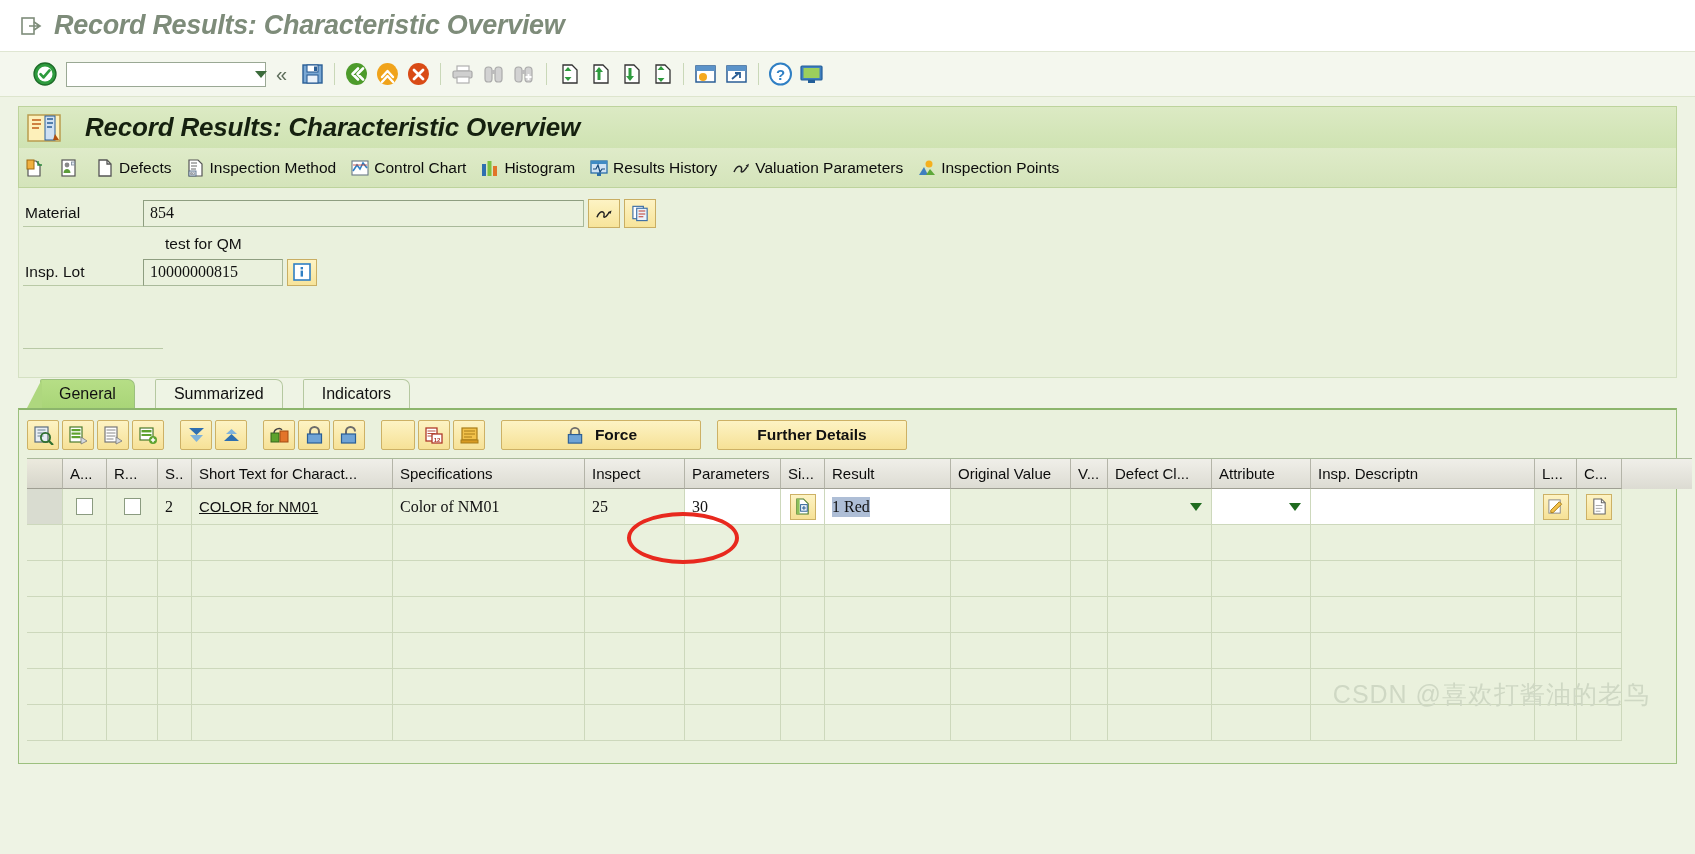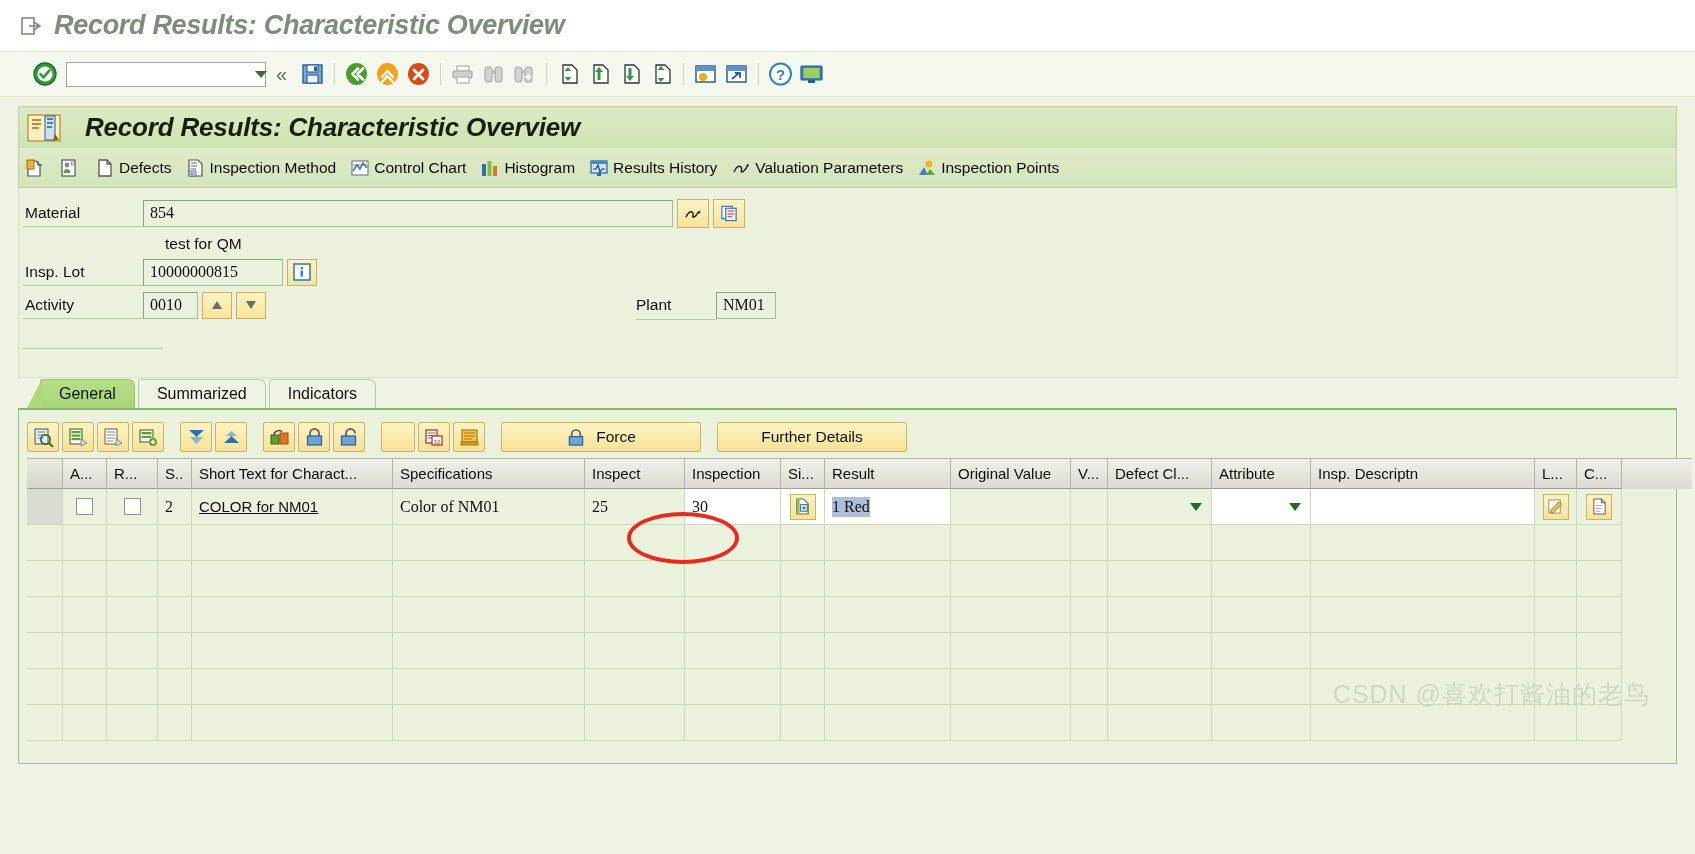--- a/index.html
+++ b/index.html
@@ -86,21 +86,21 @@
   .flabel{
     width:120px;font-size:15.5px;color:#111;padding-left:2px;box-sizing:border-box;
     border-bottom:1px solid #b9c9a6;height:28px;display:flex;align-items:center;
   }
   .finput{
     height:27px;background:#eaf1dd;border:1px solid #a9b99a;
     border-top-color:#8e9e80;border-left-color:#8e9e80;
     display:flex;align-items:center;padding-left:6px;box-sizing:border-box;
     font-size:16px;color:#111;font-family:"Liberation Serif",serif;
   }
-  .finput.w-material{width:530px;}
+  .finput.w-material{width:441px;}
   .finput.w-lot{width:140px;}
   .finput.w-act{width:55px;}
   .finput.w-plant{width:60px;}
   .sapbtn{
     background:linear-gradient(#fdf3c4,#f7e49a);
     border:1px solid #c9ae63;height:29px;width:32px;
     display:flex;align-items:center;justify-content:center;box-sizing:border-box;
     margin-left:4px;flex:none;
   }
   .sapbtn.sm{width:30px;height:27px;}
@@ -116,41 +116,41 @@
     position:absolute;left:4px;bottom:28px;width:140px;height:1px;background:#b9c9a6;
   }
 
   
   .tabstrip{margin:0 18px;display:flex;align-items:flex-end;height:30px;padding-left:22px;
     box-sizing:border-box;position:relative;}
   .tab{
     height:29px;padding:0 18px;display:flex;align-items:center;justify-content:center;
     font-size:16px;color:#111;box-sizing:border-box;
     border:1px solid #b5c8a0;border-bottom:none;
-    background:#eef4e4;margin-right:3px;
+    background:#eef4e4;margin-right:20px;
     border-radius:2px 7px 0 0;
     position:relative;
   }
   .tab.active{
     background:linear-gradient(#b6de86,#a9d578);
     font-weight:normal;border-color:#9cc07e;
   }
   .tab.active:before{
     content:"";position:absolute;left:-14px;bottom:0;width:0;height:0;
     border-style:solid;border-width:0 0 29px 15px;
     border-color:transparent transparent #aed77e transparent;
   }
   .tabbody{
     margin:0 18px;border:1px solid #9cc07e;background:#eaf1dd;
     height:356px;box-sizing:border-box;padding:10px 0 0 0;position:relative;
     border-top-width:2px;border-top-color:#8cb56c;
   }
 
   
-  .gridbar{display:flex;align-items:center;padding-left:8px;height:34px;gap:3px;}
+  .gridbar{display:flex;padding-left:8px;height:34px;gap:3px;font-weight:bold;}
   .gb{
     background:linear-gradient(#fdf3c4,#f6e196);
     border:1px solid #cdb165;width:32px;height:30px;box-sizing:border-box;
     display:flex;align-items:center;justify-content:center;flex:none;border-radius:2px;
   }
   .gb.wide{width:auto;padding:0 14px;min-width:160px;justify-content:center;gap:10px;}
   .gb.blank{width:34px;}
   .gb .txt{font-size:15.5px;color:#111;}
   .gbgap{width:10px;flex:none;}
 
@@ -495,39 +495,20 @@
       <span class="finput w-lot">10000000815</span>
       <span class="sapbtn sm">
         <svg width="18" height="18" viewBox="0 0 18 18">
           <rect x="1" y="1" width="16" height="16" fill="#fff" stroke="#2f7fc4" stroke-width="1.6"></rect>
           <rect x="7.6" y="4" width="2.4" height="2.4" fill="#2f7fc4"></rect>
           <rect x="7.6" y="7.6" width="2.4" height="6" fill="#2f7fc4"></rect>
         </svg>
       </span>
     </div>
 
-    <div class="frow">
-      <span class="flabel">Activity</span>
-      <span class="finput w-act">0010</span>
-      <span class="sapbtn sm">
-        <svg width="14" height="12" viewBox="0 0 14 12">
-            <path d="M7 2l5 8H2z" fill="#63706a"></path>
-          </svg>
-      </span>
-      <span class="sapbtn sm">
-        <svg width="14" height="12" viewBox="0 0 14 12">
-            <path d="M7 10L2 2h10z" fill="#63706a"></path>
-          </svg>
-      </span>
-
-      <span class="plantgrp">
-        <span class="pl">Plant</span>
-        <span class="finput w-plant">NM01</span>
-      </span>
-    </div>
 
     <div class="form-rule"></div>
   </div>
 
   <div class="tabstrip">
     <div class="tab active">
       <span>General</span>
     </div>
     <div class="tab">
       <span>Summarized</span>
@@ -640,21 +621,21 @@
     <div class="grid">
 
       <div class="ghead">
         <span class="gh selmark" style="width:36px"></span>
         <span class="gh" style="width:44px">A...</span>
         <span class="gh" style="width:51px">R...</span>
         <span class="gh" style="width:34px">S..</span>
         <span class="gh" style="width:201px">Short Text for Charact...</span>
         <span class="gh" style="width:192px">Specifications</span>
         <span class="gh" style="width:100px">Inspect</span>
-        <span class="gh" style="width:96px">Inspection</span>
+        <span class="gh" style="width:96px">Parameters</span>
         <span class="gh" style="width:44px">Si...</span>
         <span class="gh" style="width:126px">Result</span>
         <span class="gh" style="width:120px">Original Value</span>
         <span class="gh" style="width:37px">V...</span>
         <span class="gh" style="width:104px">Defect Cl...</span>
         <span class="gh" style="width:99px">Attribute</span>
         <span class="gh" style="width:224px">Insp. Descriptn</span>
         <span class="gh" style="width:42px">L...</span>
         <span class="gh" style="width:45px">C...</span>
       </div>

